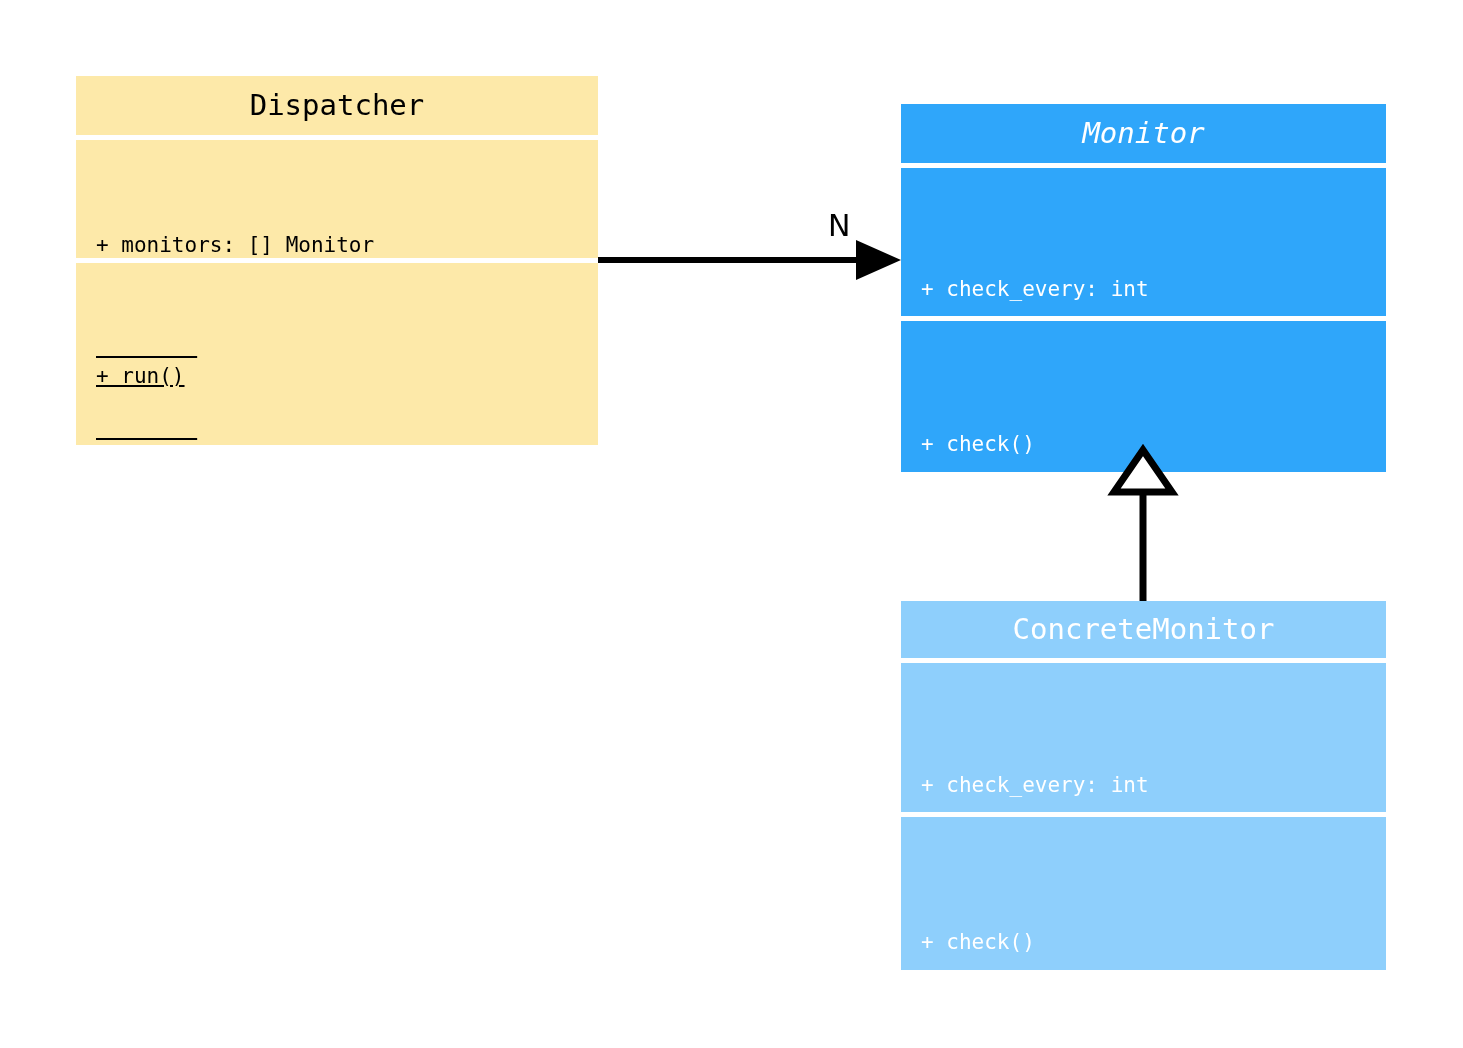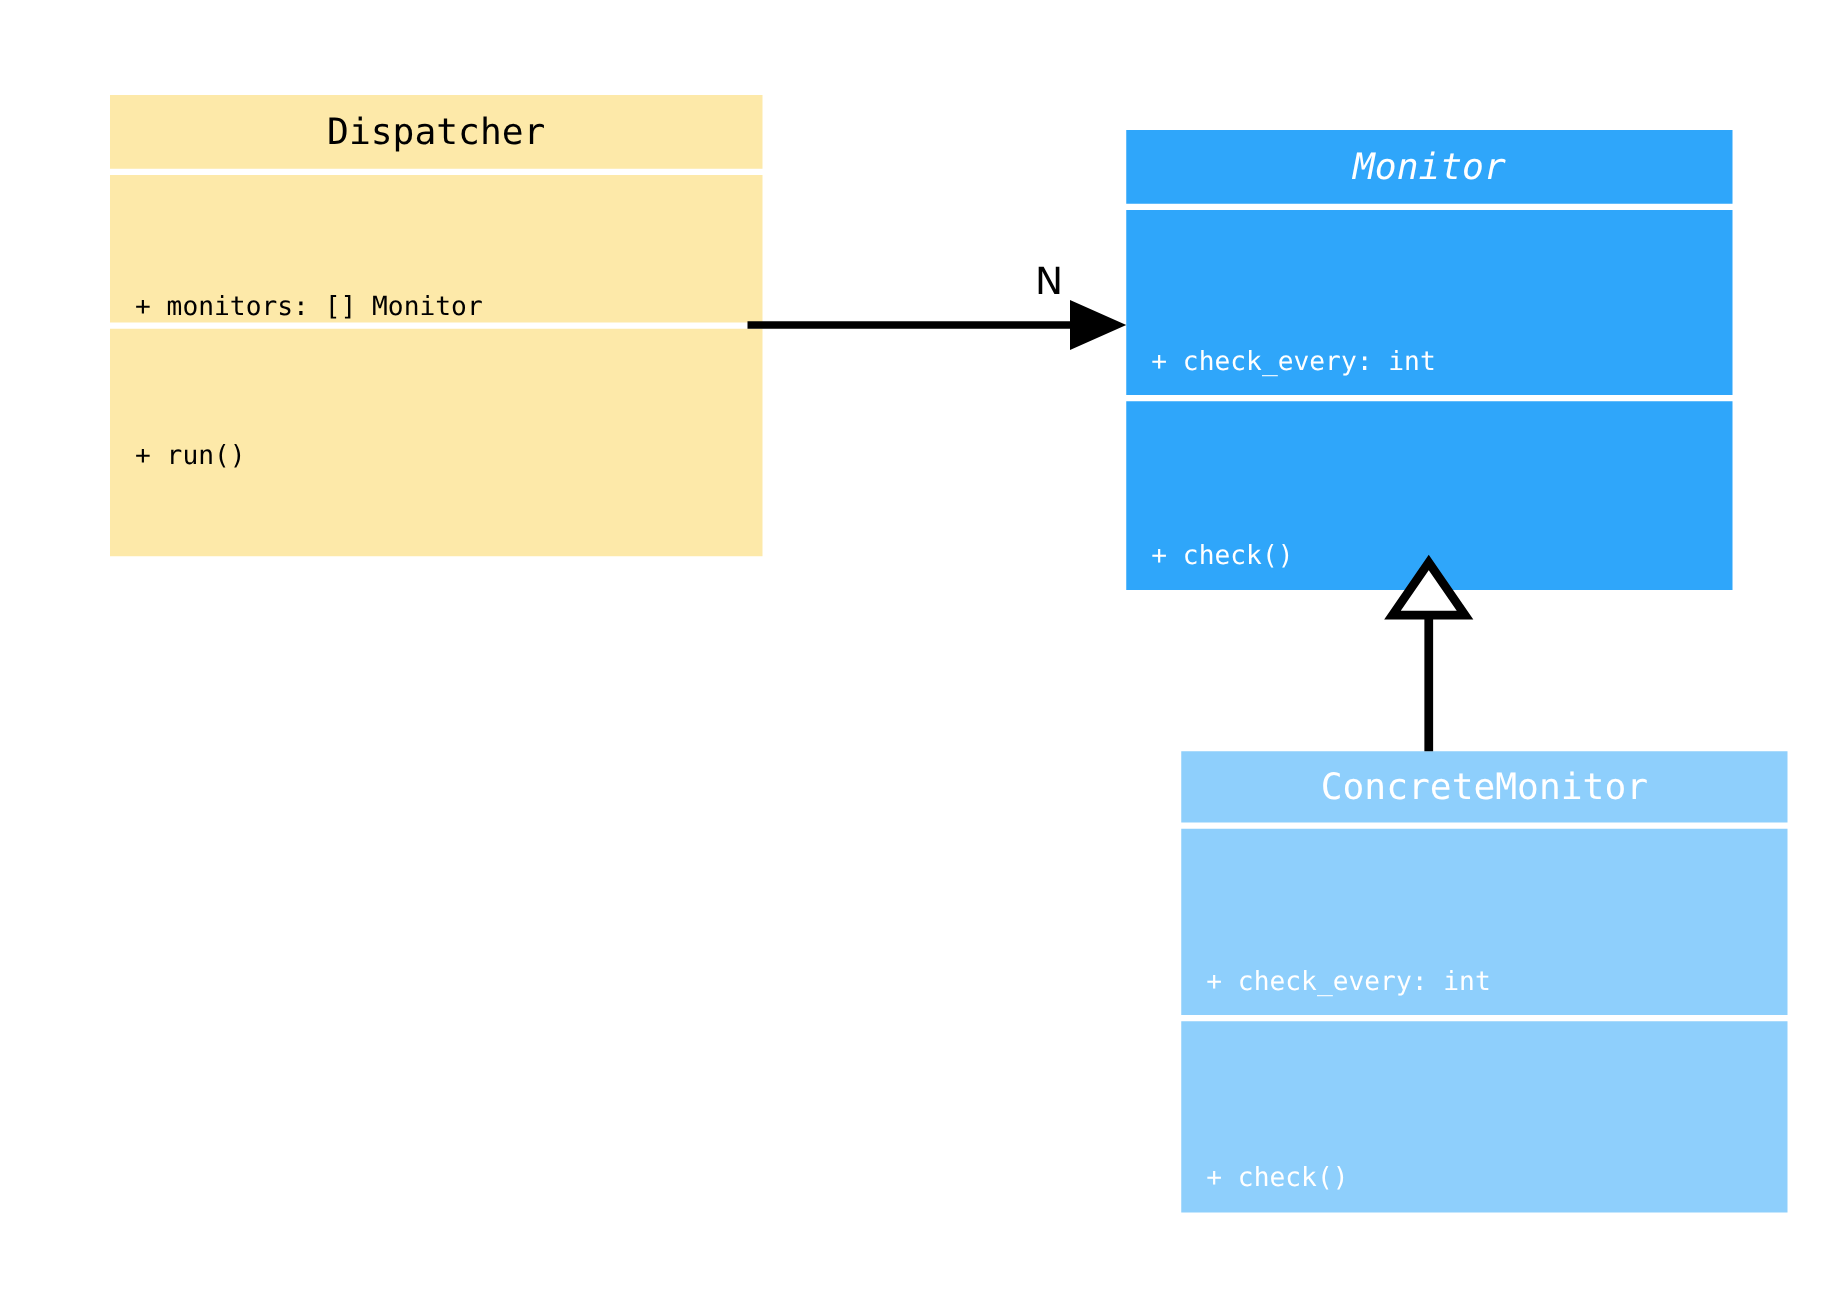--- a/index.html
+++ b/index.html
@@ -83,34 +83,34 @@
     line-height: 30px;
     color: #000000;
     white-space: pre;
   }
 </style>
 </head>
 <body>
 
 <div id="canvas">
 
-  <div class="uml-class theme-yellow" style="left:88px; top:76px; width:522px; height:369px;">
+  <div class="uml-class theme-yellow" style="left:76px; top:76px; width:522px; height:369px;">
 
     <div class="compartment" style="left:0; top:0; width:522px; height:59px;">
       <div class="class-title">Dispatcher</div>
     </div>
 
     <div class="compartment" style="left:0; top:64px; width:522px; height:118px;">
       <div class="member-list" style="padding-top:40px;">
         <div class="member-line">+ monitors: [] Monitor</div>
       </div>
     </div>
 
     <div class="compartment" style="left:0; top:187px; width:522px; height:182px;">
-      <div class="member-list" style="padding-top:36px;">
+      <div class="member-list" style="padding-top:48px;text-decoration:underline;">
         <div class="member-line">+ run()</div>
         
         
       </div>
     </div>
   </div>
 
   <div class="uml-class theme-blue" style="left:901px; top:76px; width:485px; height:368px;">
 
     <div class="compartment" style="left:0; top:0; width:485px; height:59px;">
@@ -123,21 +123,21 @@
       </div>
     </div>
 
     <div class="compartment" style="left:0; top:217px; width:485px; height:151px;">
       <div class="member-list" style="padding-top:58px;">
         <div class="member-line">+ check()</div>
       </div>
     </div>
   </div>
 
-  <div class="uml-class theme-lightblue" style="left:901px; top:601px; width:485px; height:306px;margin-left:44px;">
+  <div class="uml-class theme-lightblue" style="left:901px; top:601px; width:485px; height:306px;">
 
     <div class="compartment" style="left:0; top:0; width:485px; height:57px;">
       <div class="class-title" style="line-height:57px;">ConcreteMonitor</div>
     </div>
 
     <div class="compartment" style="left:0; top:62px; width:485px; height:149px;">
       <div class="member-list" style="padding-top:57px;">
         <div class="member-line">+ check_every: int</div>
       </div>
     </div>

